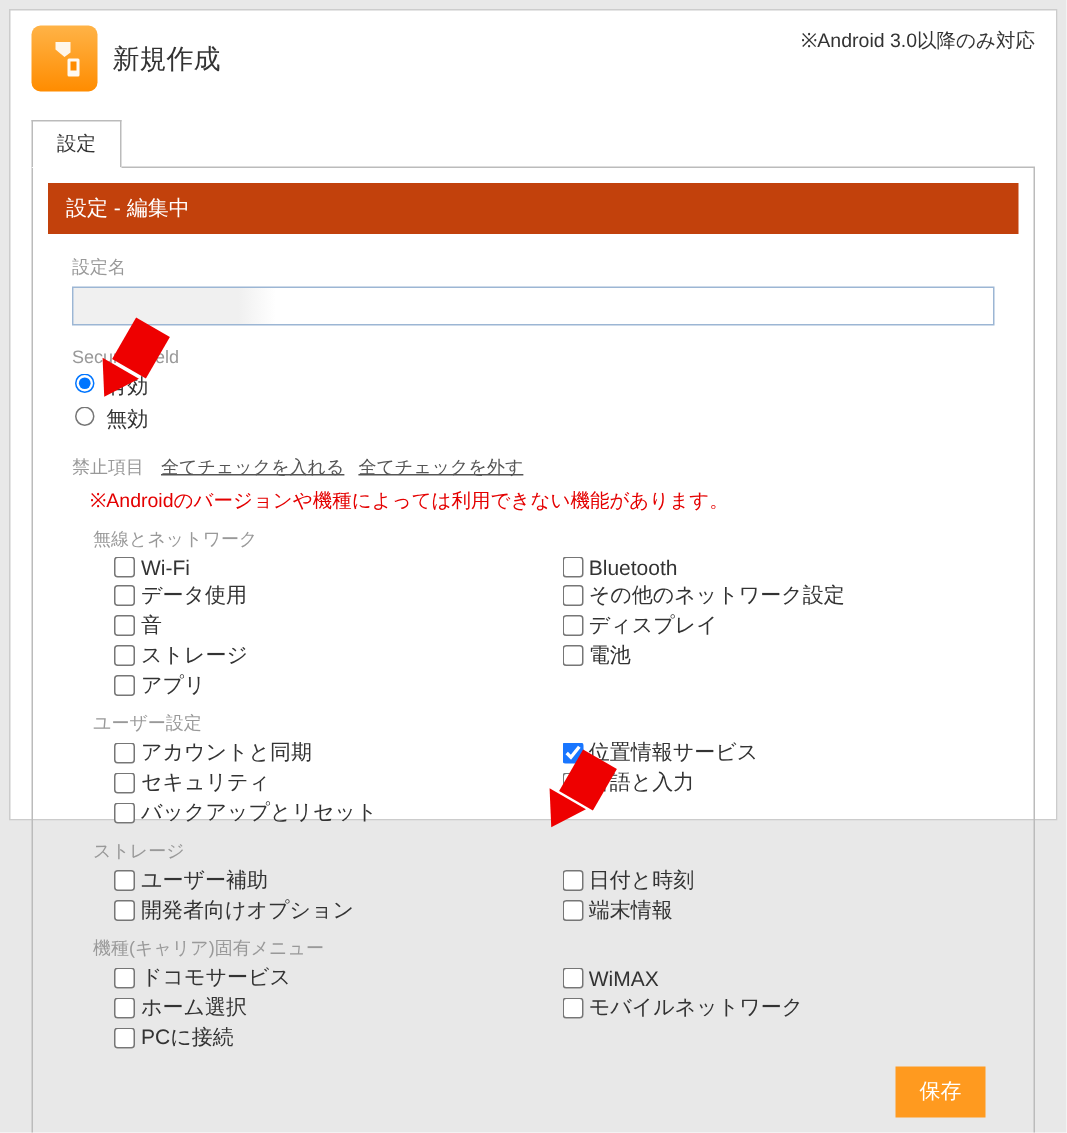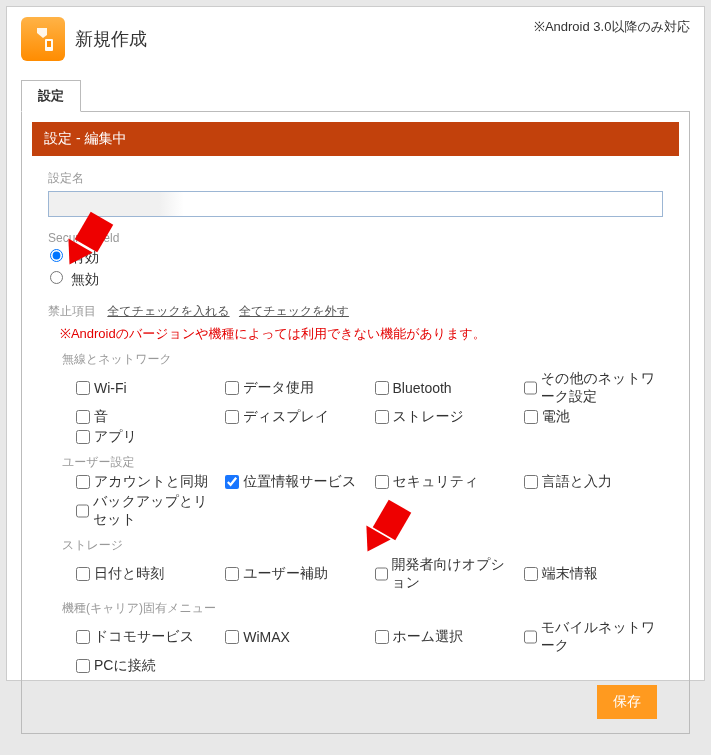--- a/index.html
+++ b/index.html
@@ -9,21 +9,21 @@
     background: #e8e8e8;
     width: 711px;
     height: 755px;
     overflow: hidden;
     position: relative;
     color: #333;
   }
   .inner {
     background: #fff;
     margin: 6px;
-    height: 675px;
+    height: 541px;
     border: 1px solid #ccc;
     position: relative;
     padding: 10px 14px;
   }
   .header-row {
     display: flex;
     align-items: flex-start;
     justify-content: space-between;
   }
   .title-group { display: flex; align-items: center; gap: 10px; }
@@ -40,21 +40,20 @@
   .tab-strip { margin-top: 18px; border-bottom: 1px solid #bbb; }
   .tab {
     display: inline-block;
     padding: 6px 16px;
     border: 1px solid #bbb;
     border-bottom: 1px solid #fff;
     background: #fff;
     position: relative;
     top: 1px;
     font-size: 13px;
-    font-weight: bold;
   }
 
   .panel { border: 1px solid #bbb; border-top: none; padding: 10px; }
   .panel-header {
     background: #c2410c;
     color: #fff;
     padding: 8px 12px;
     font-size: 14px;
   }
   .panel-body { padding: 14px 16px 48px 16px; border-top: none; }
@@ -75,21 +74,21 @@
   .radio-row input { margin-right: 4px; }
 
   .prohibit-head { color: #999; font-size: 12px; margin-top: 14px; }
   .link-actions { margin-left: 8px; }
   .link-actions a { color: #555; text-decoration: underline; font-size: 12px; margin-right: 6px; cursor: pointer; font-family: Liberation Mono, monospace; }
   .warning { color: #e40000; font-size: 13px; margin: 4px 0 6px 12px; }
 
   .group-label { color: #999; font-size: 12px; margin-top: 8px; margin-left: 14px; }
   .cb-grid {
     display: grid;
-    grid-template-columns: 1fr 1fr 1fr 1fr;
+    grid-template-columns: 1fr 1fr;
     column-gap: 10px;
     row-gap: 2px;
     margin-left: 28px;
     margin-top: 2px;
   }
   .cb-item { font-size: 14px; display: flex; align-items: center; gap: 4px; }
   .cb-item input { width: 14px; height: 14px; accent-color: #1976ff; }
 
   .save-btn {
     position: absolute;
@@ -187,25 +186,25 @@
 
       <div id="groups-container">
           <div class="group-label">無線とネットワーク</div>
           <div class="cb-grid">
             <label class="cb-item">
               <input type="checkbox" style="">
               <span>Wi-Fi</span>
             </label>
             <label class="cb-item">
               <input type="checkbox" style="">
+              <span>Bluetooth</span>
+            </label>
+            <label class="cb-item">
+              <input type="checkbox" style="">
               <span>データ使用</span>
-            </label>
-            <label class="cb-item">
-              <input type="checkbox" style="">
-              <span>Bluetooth</span>
             </label>
             <label class="cb-item">
               <input type="checkbox" style="">
               <span>その他のネットワーク設定</span>
             </label>
           </div>
           <div class="cb-grid">
             <label class="cb-item">
               <input type="checkbox" style="">
               <span>音</span>
@@ -247,25 +246,25 @@
             </label>
             <label class="cb-item">
               <input type="checkbox" style="">
               <span>バックアップとリセット</span>
             </label>
           </div>
           <div class="group-label">ストレージ</div>
           <div class="cb-grid">
             <label class="cb-item">
               <input type="checkbox" style="">
+              <span>ユーザー補助</span>
+            </label>
+            <label class="cb-item">
+              <input type="checkbox" style="">
               <span>日付と時刻</span>
-            </label>
-            <label class="cb-item">
-              <input type="checkbox" style="">
-              <span>ユーザー補助</span>
             </label>
             <label class="cb-item">
               <input type="checkbox" style="">
               <span>開発者向けオプション</span>
             </label>
             <label class="cb-item">
               <input type="checkbox" style="">
               <span>端末情報</span>
             </label>
           </div>

